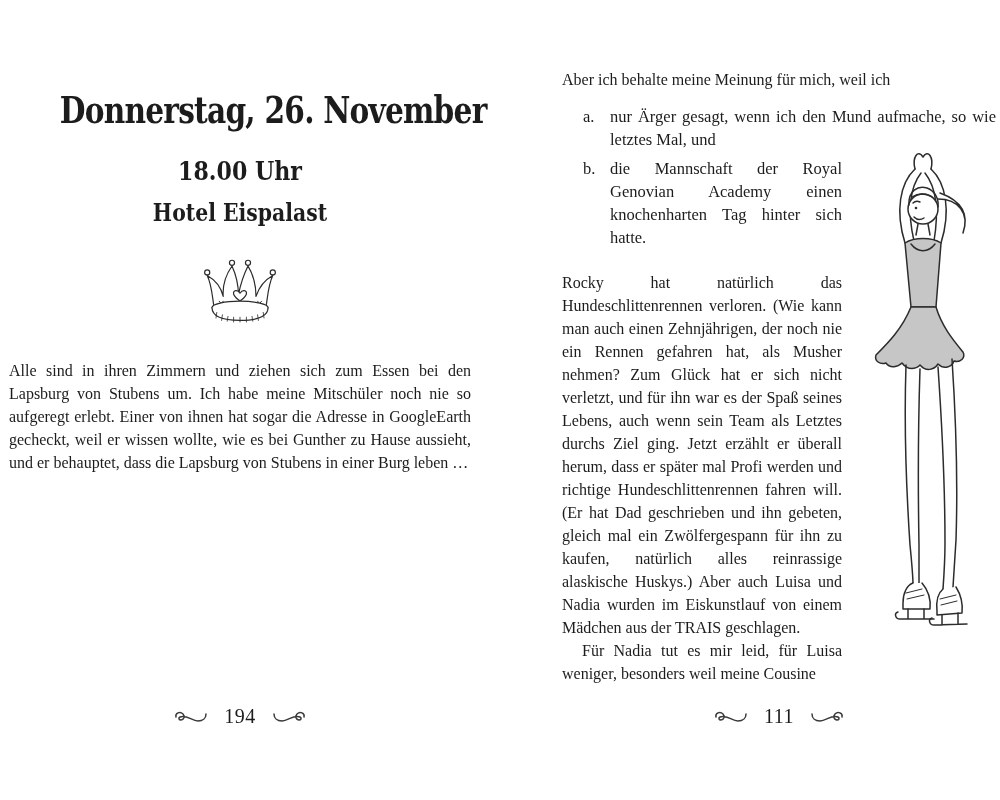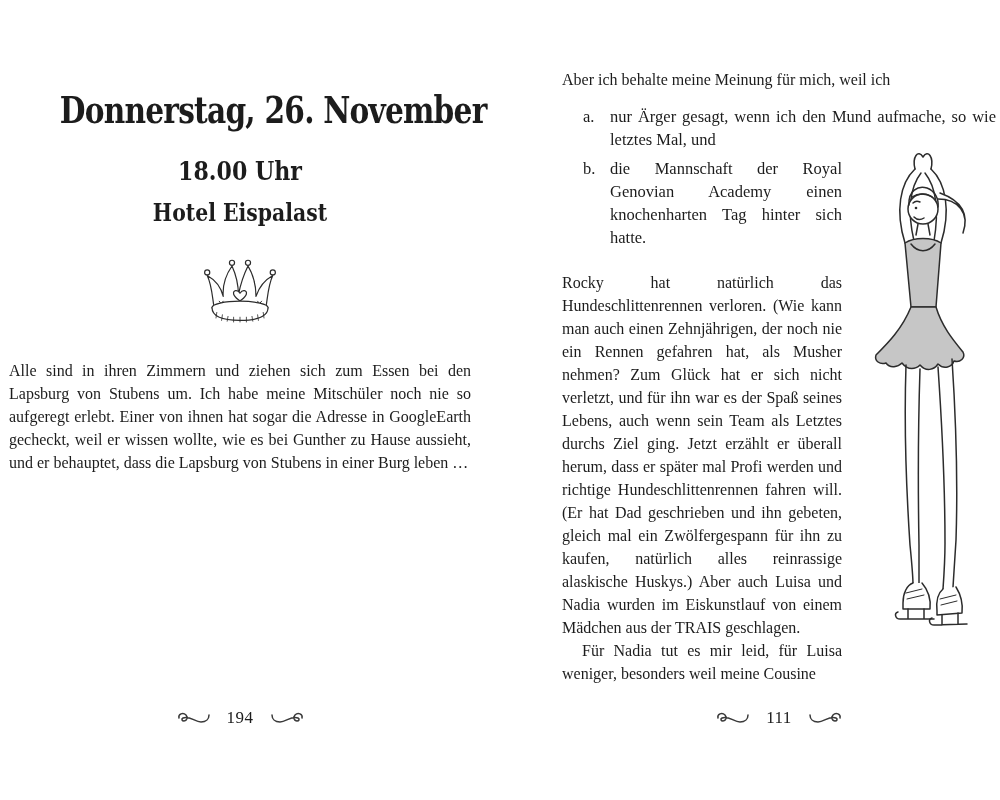--- a/index.html
+++ b/index.html
@@ -78,21 +78,21 @@
 
   .page-footer {
     position: absolute;
     left: 0; right: 0;
     bottom: 72px;
     display: flex;
     justify-content: center;
     align-items: center;
     gap: 16px;
   }
-  .page-number { font-size: 17px; letter-spacing: 0.5px; }
+  .page-number { font-size: 20px; letter-spacing: 0.5px; }
   .flourish { display: inline-block; width: 34px; height: 14px; }
   .flourish.mirrored svg { transform: scaleX(-1); }
 
   svg { display: block; }
 </style>
 </head>
 <body>
 
 <div>
 

